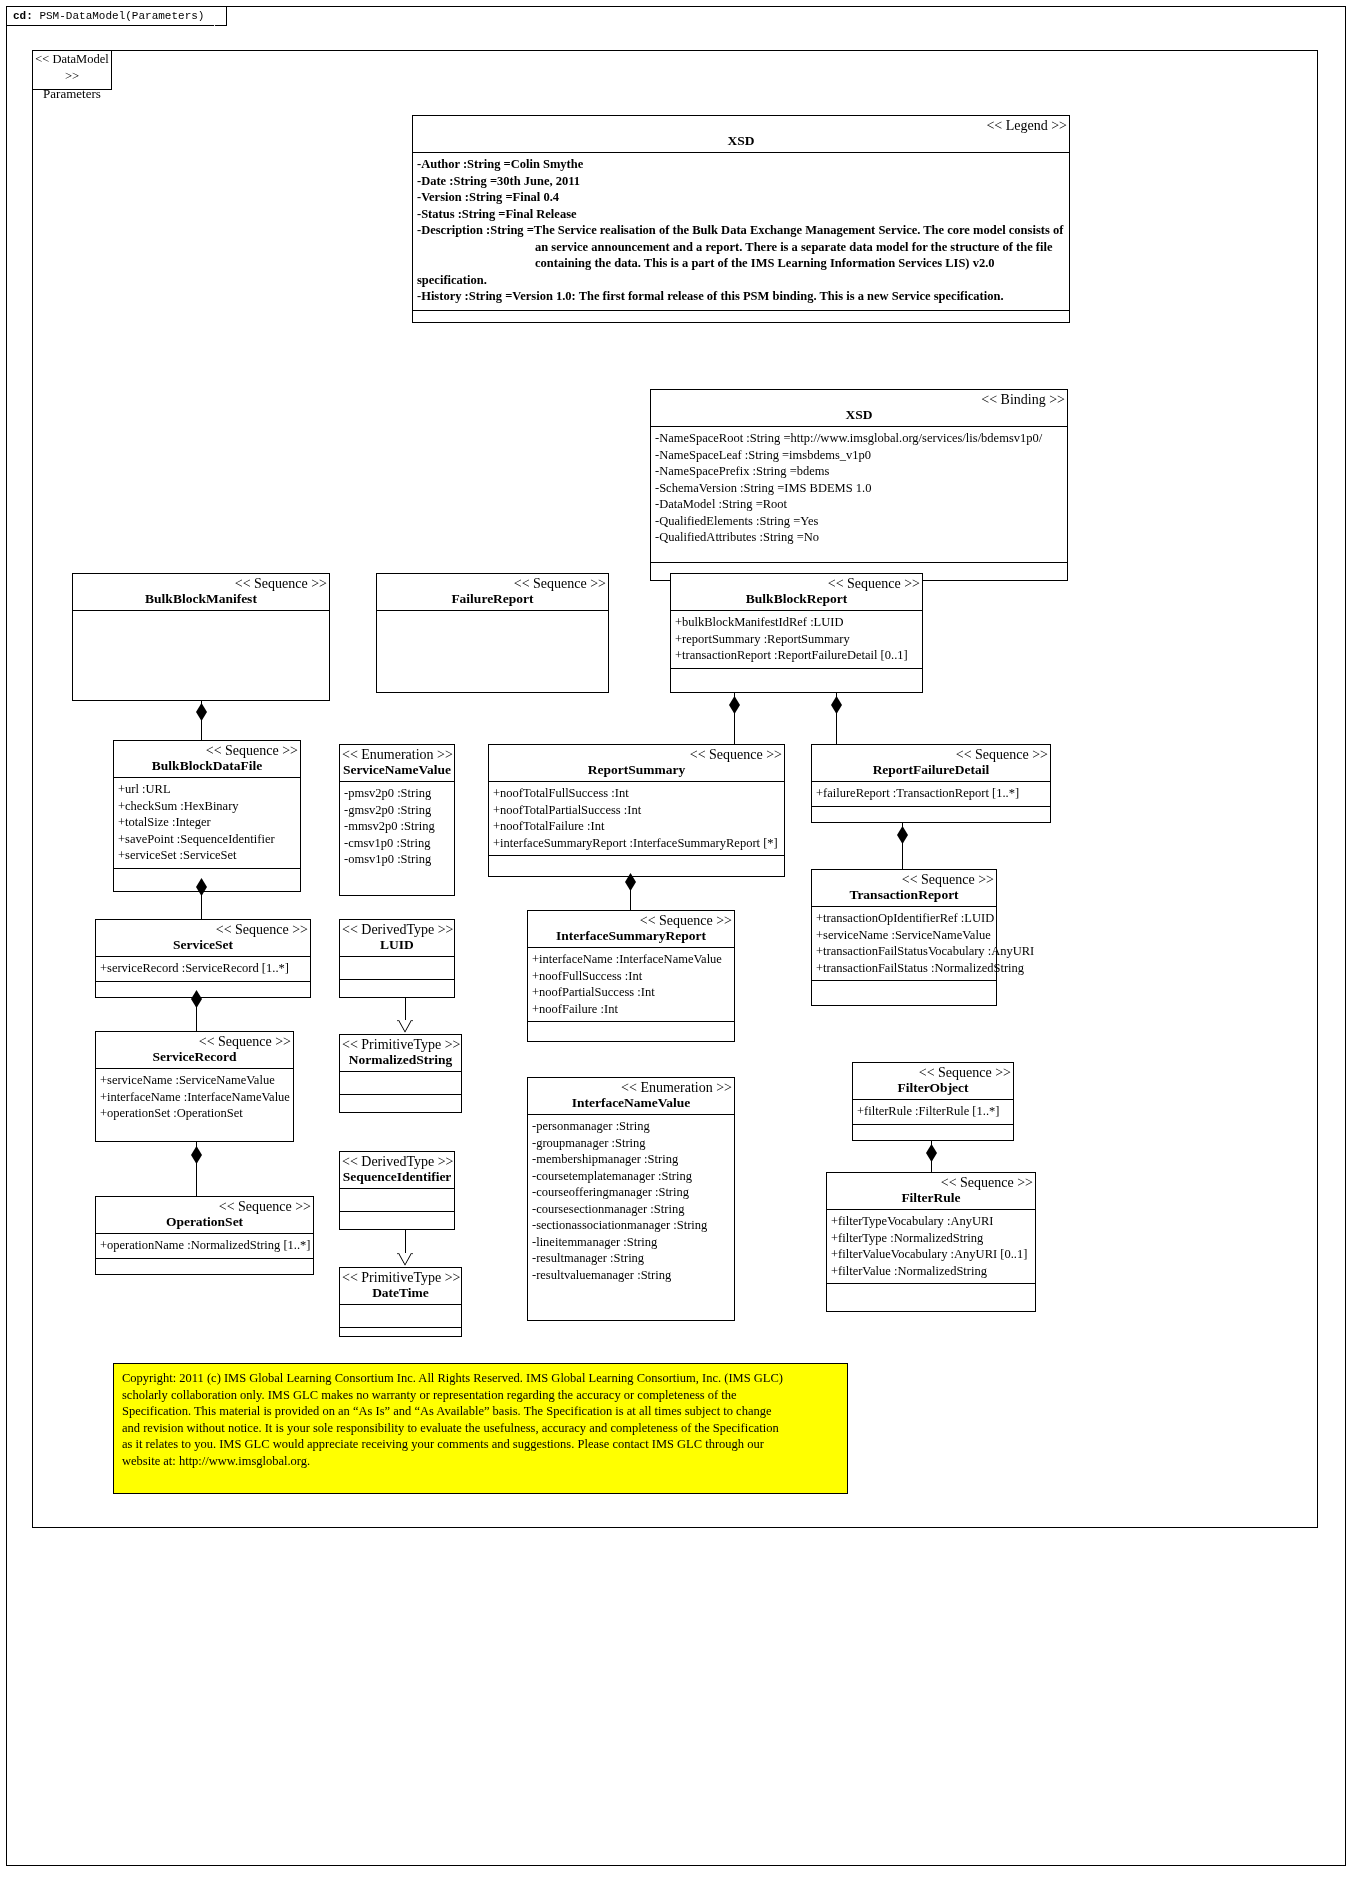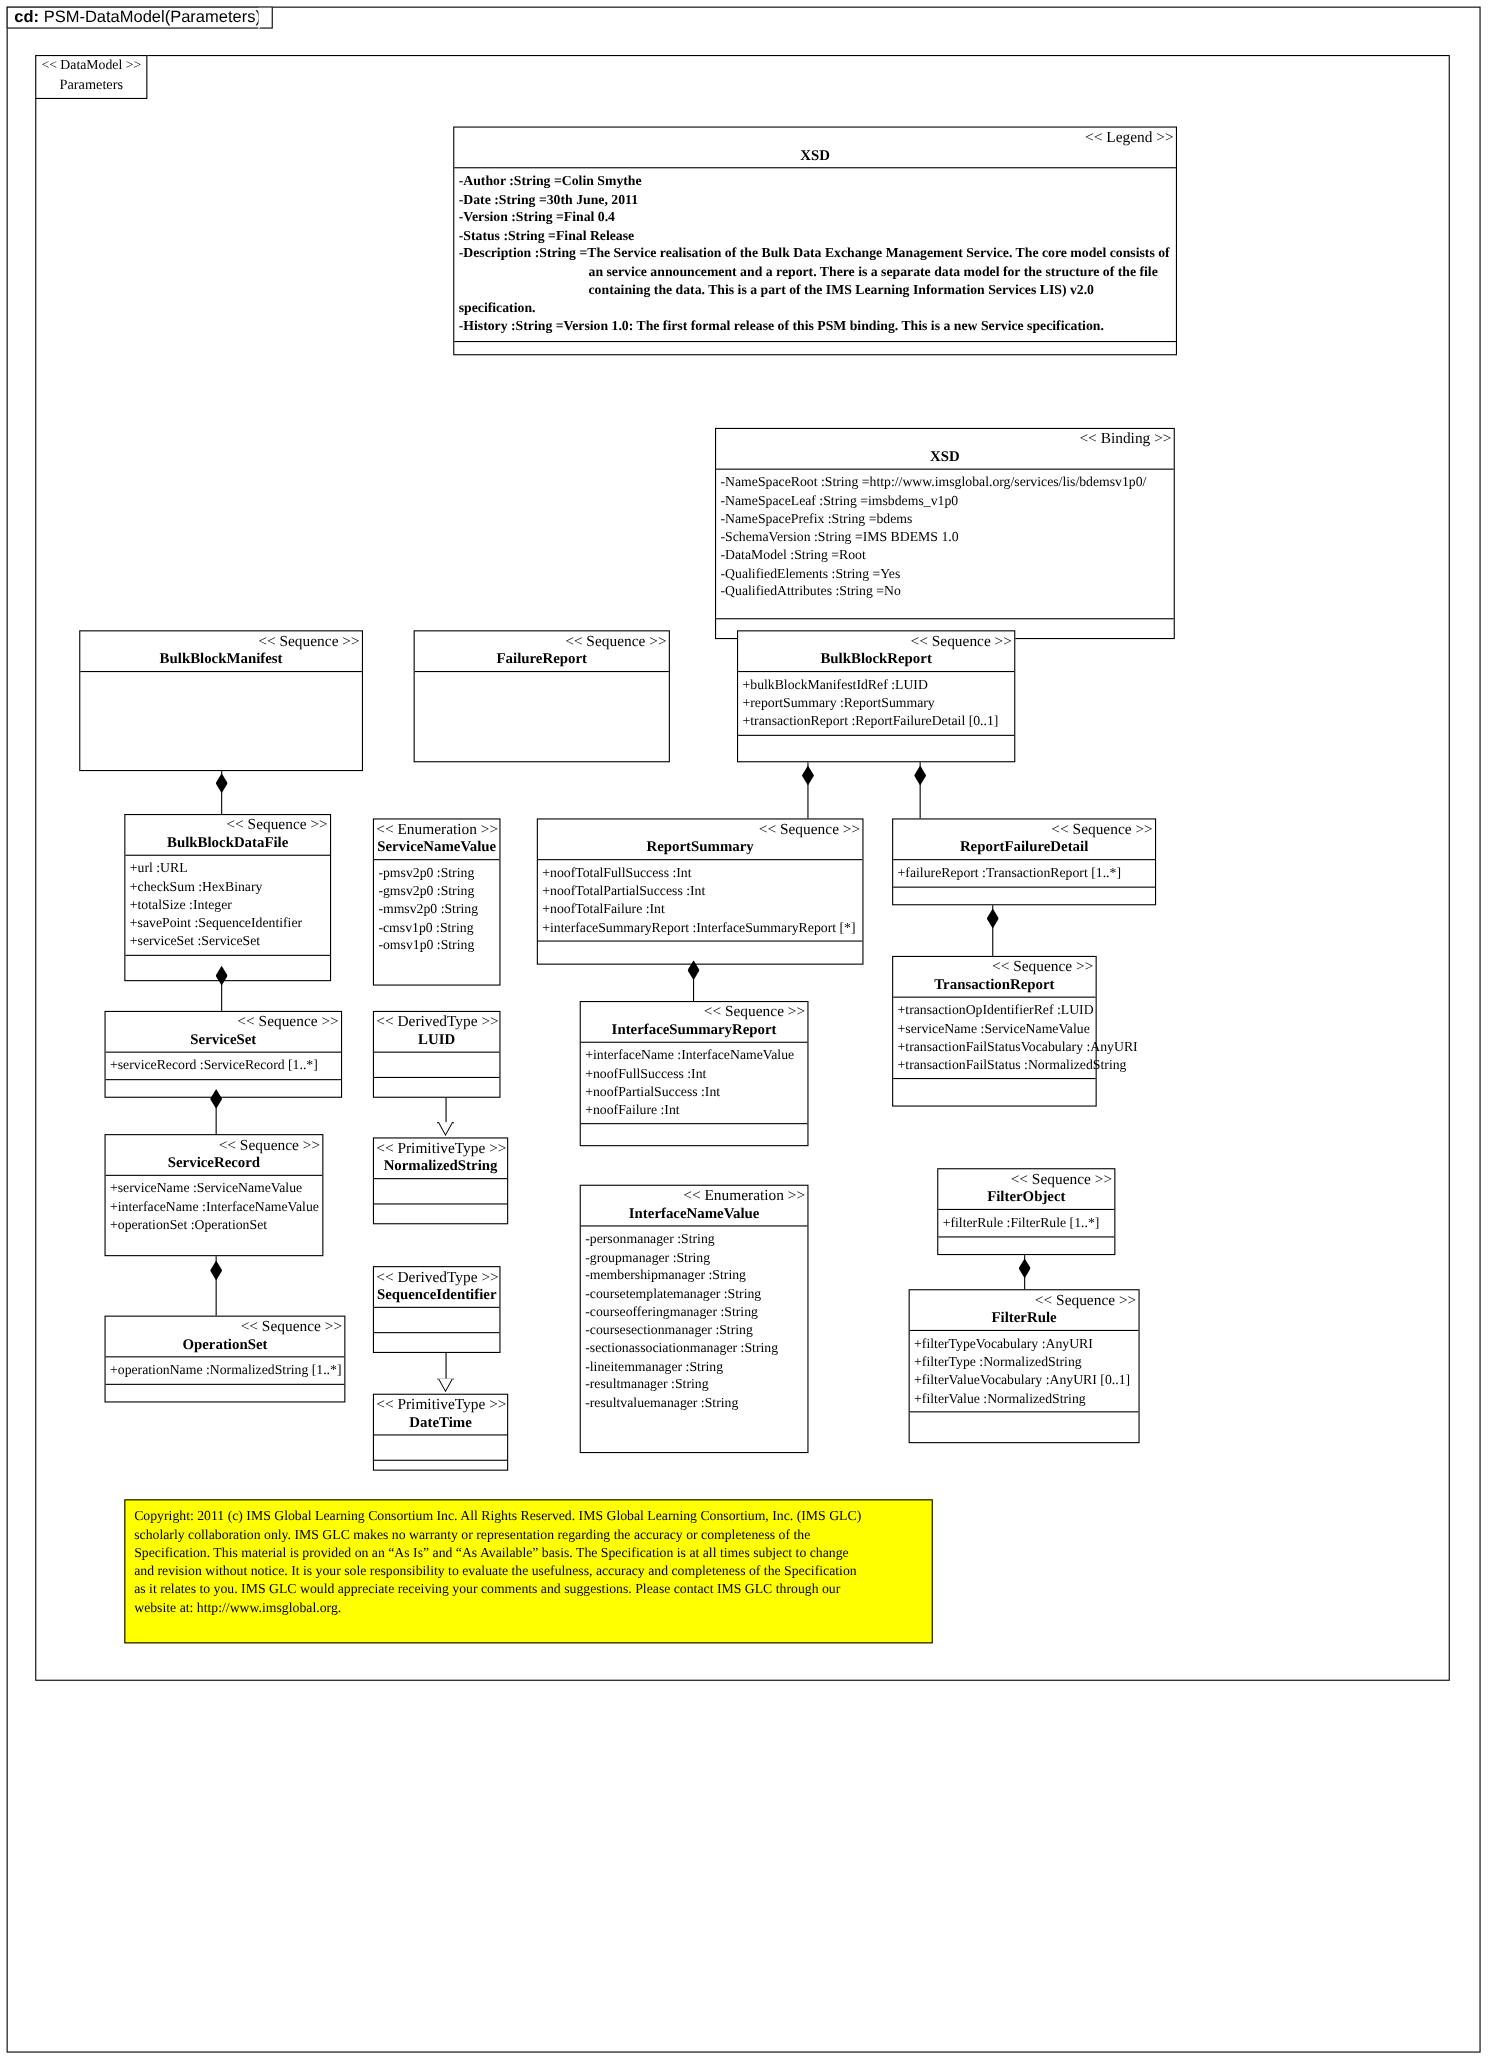--- a/index.html
+++ b/index.html
@@ -2,28 +2,28 @@
 <html><head>
 <meta charset="utf-8">
 <style>
   html,body{margin:0;padding:0;background:#fff;}
   body{font-family:"Liberation Serif",serif;color:#000;}
   #page{position:relative;width:1360px;height:1880px;background:#fff;overflow:hidden;}
 
   
   .frame{position:absolute;left:6px;top:6px;width:1340px;height:1860px;border:1px solid #000;box-sizing:border-box;}
   .frame-tab{position:absolute;left:6px;top:6px;height:20px;border:1px solid #000;background:#fff;
-      box-sizing:border-box;padding:1px 10px 1px 6px;font-size:15px;font-family:Liberation Sans, sans-serif;
+      box-sizing:border-box;padding:1px 22px 1px 6px;font-size:11px;font-family:Liberation Mono, monospace;
       line-height:16px;white-space:nowrap;}
   .frame-tab b{font-weight:bold;}
   .frame-tab:after{content:"";position:absolute;right:0;top:0;width:0;height:0;
       border-left:12px solid #fff;border-bottom:20px solid transparent;}
 
   .pkg{position:absolute;left:32px;top:50px;width:1286px;height:1478px;border:1px solid #000;box-sizing:border-box;}
-  .pkg-tab{position:absolute;left:32px;top:50px;width:102px;height:40px;border:1px solid #000;
+  .pkg-tab{position:absolute;left:32px;top:50px;width:80px;height:40px;border:1px solid #000;
       background:#fff;box-sizing:border-box;text-align:center;}
   .pkg-tab .st{font-size:12.5px;line-height:17px;}
   .pkg-tab .nm{font-size:13px;line-height:17px;}
 
   
   .cls{position:absolute;border:1px solid #000;background:#fff;box-sizing:border-box;}
   .cls .hdr{border-bottom:1px solid #000;text-align:center;padding:2px 2px 3px 2px;}
   .cls .stereo{font-size:14px;line-height:15px;white-space:nowrap;text-align:right;}
   .cls .name{font-size:13.5px;font-weight:bold;line-height:16px;white-space:nowrap;}
   .cls .attrs{border-bottom:1px solid #000;padding:3px 4px 4px 4px;}

